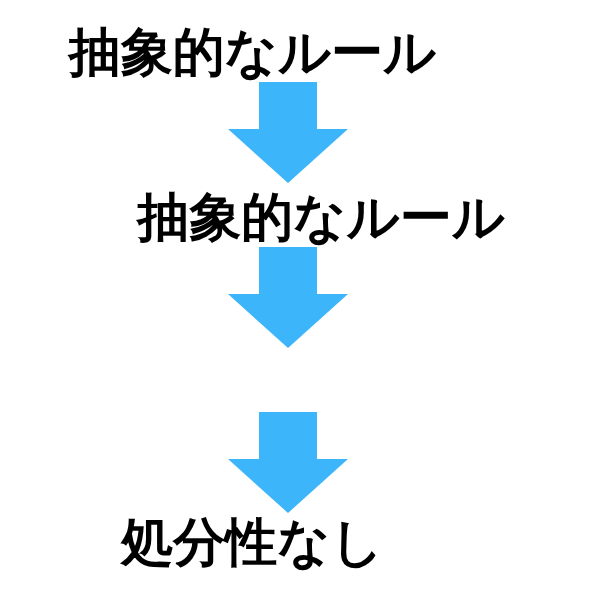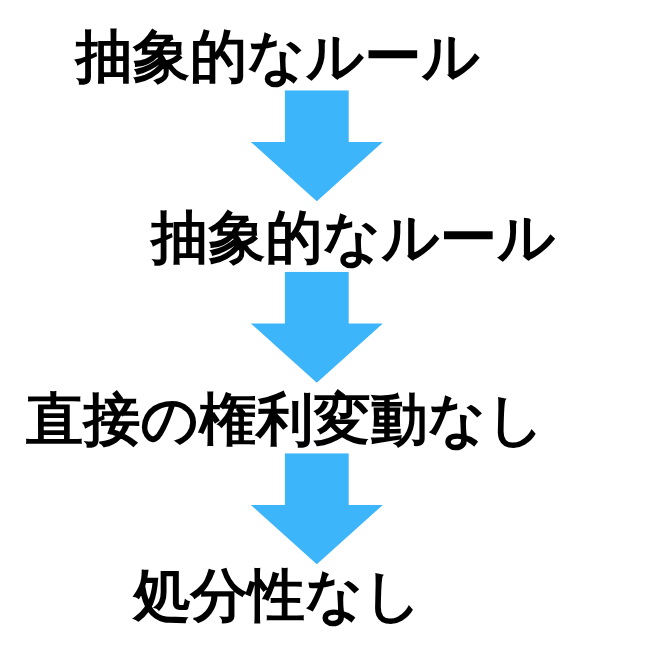--- a/index.html
+++ b/index.html
@@ -61,21 +61,20 @@
   </div>
 
   <div class="flow-node node-2">抽象的なルール</div>
 
   <div class="flow-arrow arrow-2">
     <svg viewBox="0 0 120 101" xmlns="http://www.w3.org/2000/svg" aria-hidden="true">
       <polygon points="31,0 89,0 89,47 120,47 60,101 0,47 31,47" fill="#3db5fb"></polygon>
     </svg>
   </div>
 
-  <div class="flow-node node-3">直接の権利変動なし</div>
 
   <div class="flow-arrow arrow-3">
     <svg viewBox="0 0 120 101" xmlns="http://www.w3.org/2000/svg" aria-hidden="true">
       <polygon points="31,0 89,0 89,47 120,47 60,101 0,47 31,47" fill="#3db5fb"></polygon>
     </svg>
   </div>
 
   <div class="flow-node node-4">処分性なし</div>
 
 </div>

